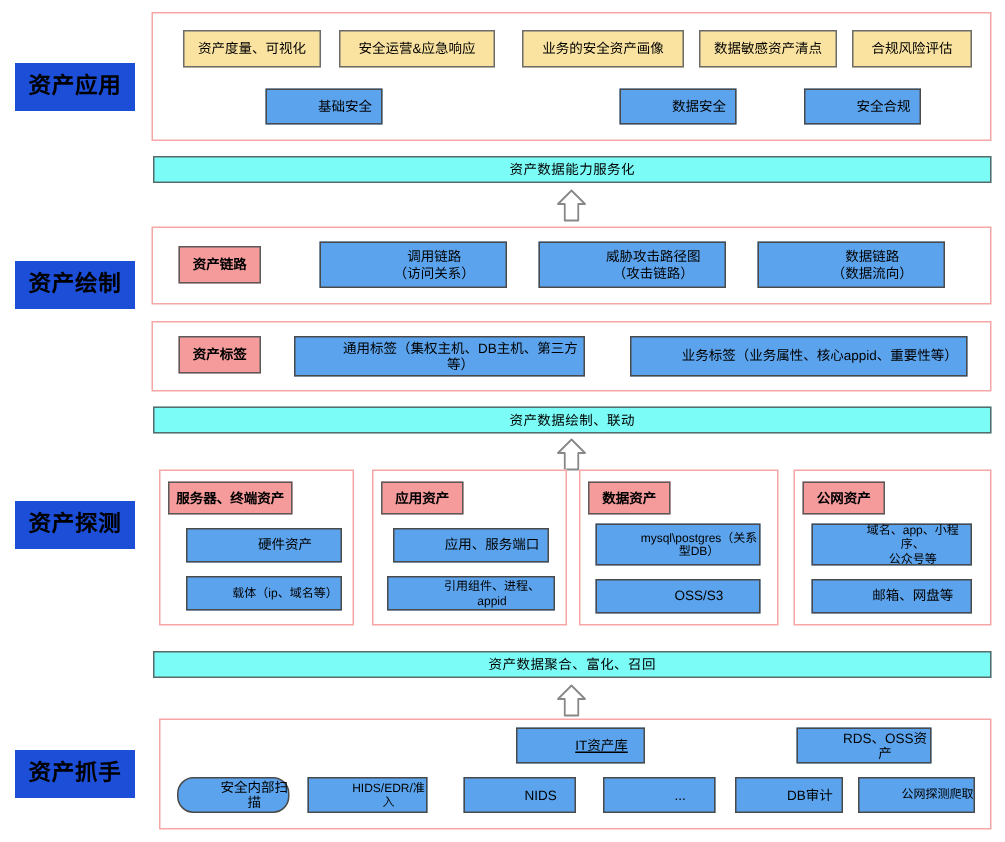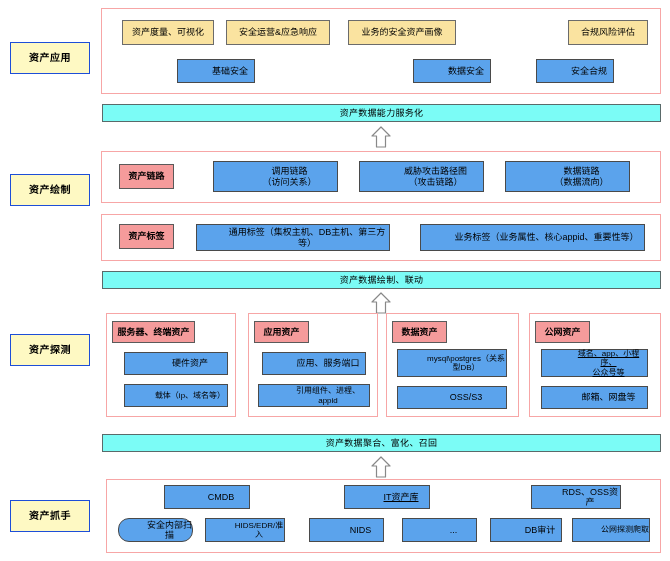--- a/index.html
+++ b/index.html
@@ -27,23 +27,23 @@
     display: flex;
     align-items: center;
     justify-content: center;
     text-align: center;
     line-height: 1.15;
     white-space: pre-line;
   }
 
   
   .stage-label {
-    background: #fef9c3;
+    background: #1d4ed8;
     border: 1px solid #1d4ed8;
-    font-size: 10px;
+    font-size: 15px;
     font-weight: bold;
     color: #000;
     letter-spacing: .5px;
   }
 
   
   .group-box {
     position: absolute;
     box-sizing: border-box;
     border: 1px solid #f7a6a6;
@@ -109,20 +109,21 @@
 
   <div class="node stage-label" style="left:10px; top:334px; width:80px; height:32px;">资产探测</div>
 
   <div class="node stage-label" style="left:10px; top:500px; width:80px; height:32px;">资产抓手</div>
 
   <div class="group-box" style="left:101px; top:8px; width:560px; height:86px;"></div>
 
   <div class="node box-yellow" style="left:122px; top:20px; width:92px; height:25px;">资产度量、可视化</div>
   <div class="node box-yellow" style="left:226px; top:20px; width:104px; height:25px;">安全运营&amp;应急响应</div>
   <div class="node box-yellow" style="left:348px; top:20px; width:108px; height:25px;">业务的安全资产画像</div>
+  <div class="node box-yellow" style="left:466px; top:20px; width:92px; height:25px;">数据敏感资产清点</div>
   <div class="node box-yellow" style="left:568px; top:20px; width:80px; height:25px;">合规风险评估</div>
 
   <div class="node box-blue" style="left:177px; top:59px; width:78px; height:24px;">基础安全</div>
   <div class="node box-blue" style="left:413px; top:59px; width:78px; height:24px;text-align:center;">数据安全</div>
   <div class="node box-blue" style="left:536px; top:59px; width:78px; height:24px;">安全合规</div>
 
   <div class="node bar-cyan" style="left:102px; top:104px; width:559px; height:18px;">资产数据能力服务化</div>
 
   <div class="up-arrow" style="left:370px; top:126px;">
     <svg viewBox="0 0 22 22" width="22" height="22" aria-hidden="true">
@@ -166,35 +167,34 @@
   <div class="node box-blue" style="left:262px; top:352px; width:104px; height:23px;">应用、服务端口</div>
   <div class="node box-blue small" style="left:258px; top:384px; width:112px; height:23px;">引用组件、进程、appid</div>
 
   <div class="group-box" style="left:386px; top:313px; width:133px; height:104px;"></div>
   <div class="node box-red" style="left:392px; top:321px; width:55px; height:22px;">数据资产</div>
   <div class="node box-blue small" style="left:397px; top:349px; width:110px; height:28px;">mysql\postgres（关系型DB）</div>
   <div class="node box-blue" style="left:397px; top:386px; width:110px; height:23px;">OSS/S3</div>
 
   <div class="group-box" style="left:529px; top:313px; width:132px; height:104px;"></div>
   <div class="node box-red" style="left:535px; top:321px; width:55px; height:22px;">公网资产</div>
-  <div class="node box-blue small" style="left:541px; top:349px; width:107px; height:28px;text-decoration:underline;">域名、app、小程序、
+  <div class="node box-blue small" style="left:541px; top:349px; width:107px; height:28px;">域名、app、小程序、
 公众号等</div>
   <div class="node box-blue" style="left:541px; top:386px; width:107px; height:23px;">邮箱、网盘等</div>
 
   <div class="node bar-cyan" style="left:102px; top:434px; width:559px; height:18px;">资产数据聚合、富化、召回</div>
 
   <div class="up-arrow" style="left:370px; top:456px;">
     <svg viewBox="0 0 22 22" width="22" height="22" aria-hidden="true">
       <polygon points="11,1 20,10 15.5,10 15.5,21 6.5,21 6.5,10 2,10" fill="#ffffff" stroke="#888888" stroke-width="1.2" stroke-linejoin="round"></polygon>
     </svg>
   </div>
 
   <div class="group-box" style="left:106px; top:479px; width:555px; height:74px;"></div>
 
-  <div class="node box-blue" style="left:164px; top:485px; width:86px; height:24px;">CMDB</div>
   <div class="node box-blue" style="left:344px; top:485px; width:86px; height:24px;text-decoration:underline;">IT资产库</div>
   <div class="node box-blue" style="left:531px; top:485px; width:90px; height:24px;">RDS、OSS资产</div>
 
   <div class="node box-blue" style="left:118px; top:518px; width:75px; height:24px;border-radius:11px;">安全内部扫描</div>
   <div class="node box-blue small" style="left:205px; top:518px; width:80px; height:24px;">HIDS/EDR/准入</div>
   <div class="node box-blue" style="left:309px; top:518px; width:75px; height:24px;">NIDS</div>
   <div class="node box-blue" style="left:402px; top:518px; width:75px; height:24px;">...</div>
   <div class="node box-blue" style="left:490px; top:518px; width:72px; height:24px;">DB审计</div>
   <div class="node box-blue small" style="left:572px; top:518px; width:78px; height:24px;">公网探测爬取</div>
 

